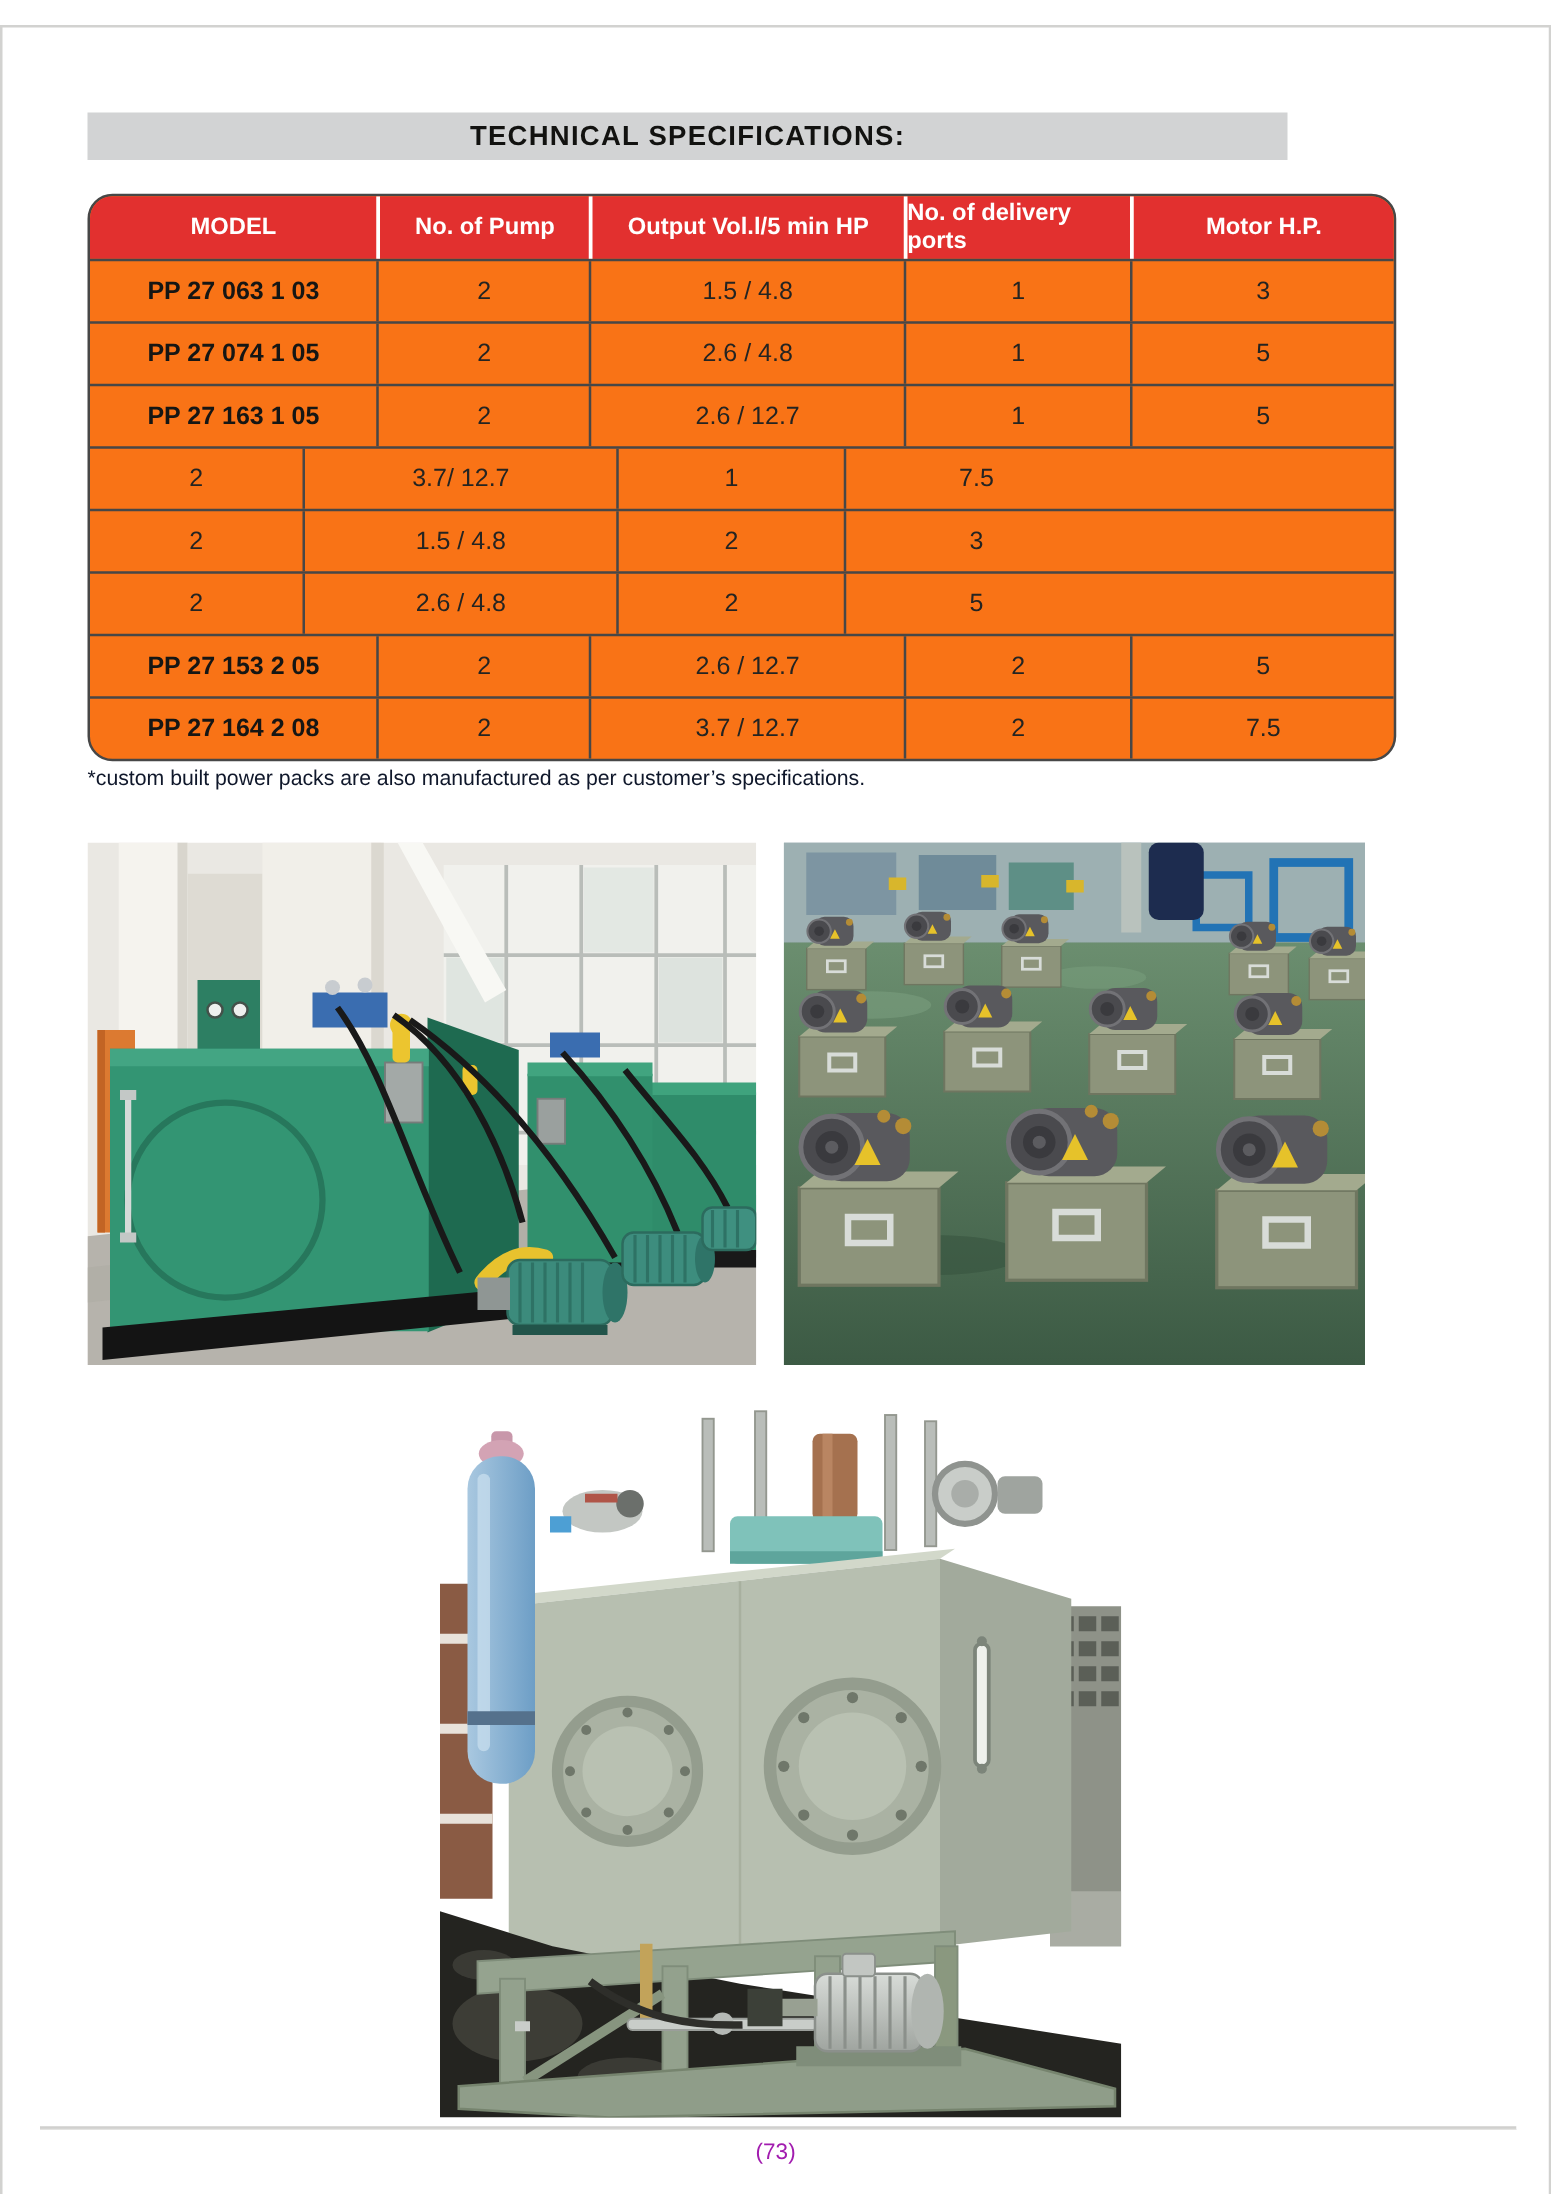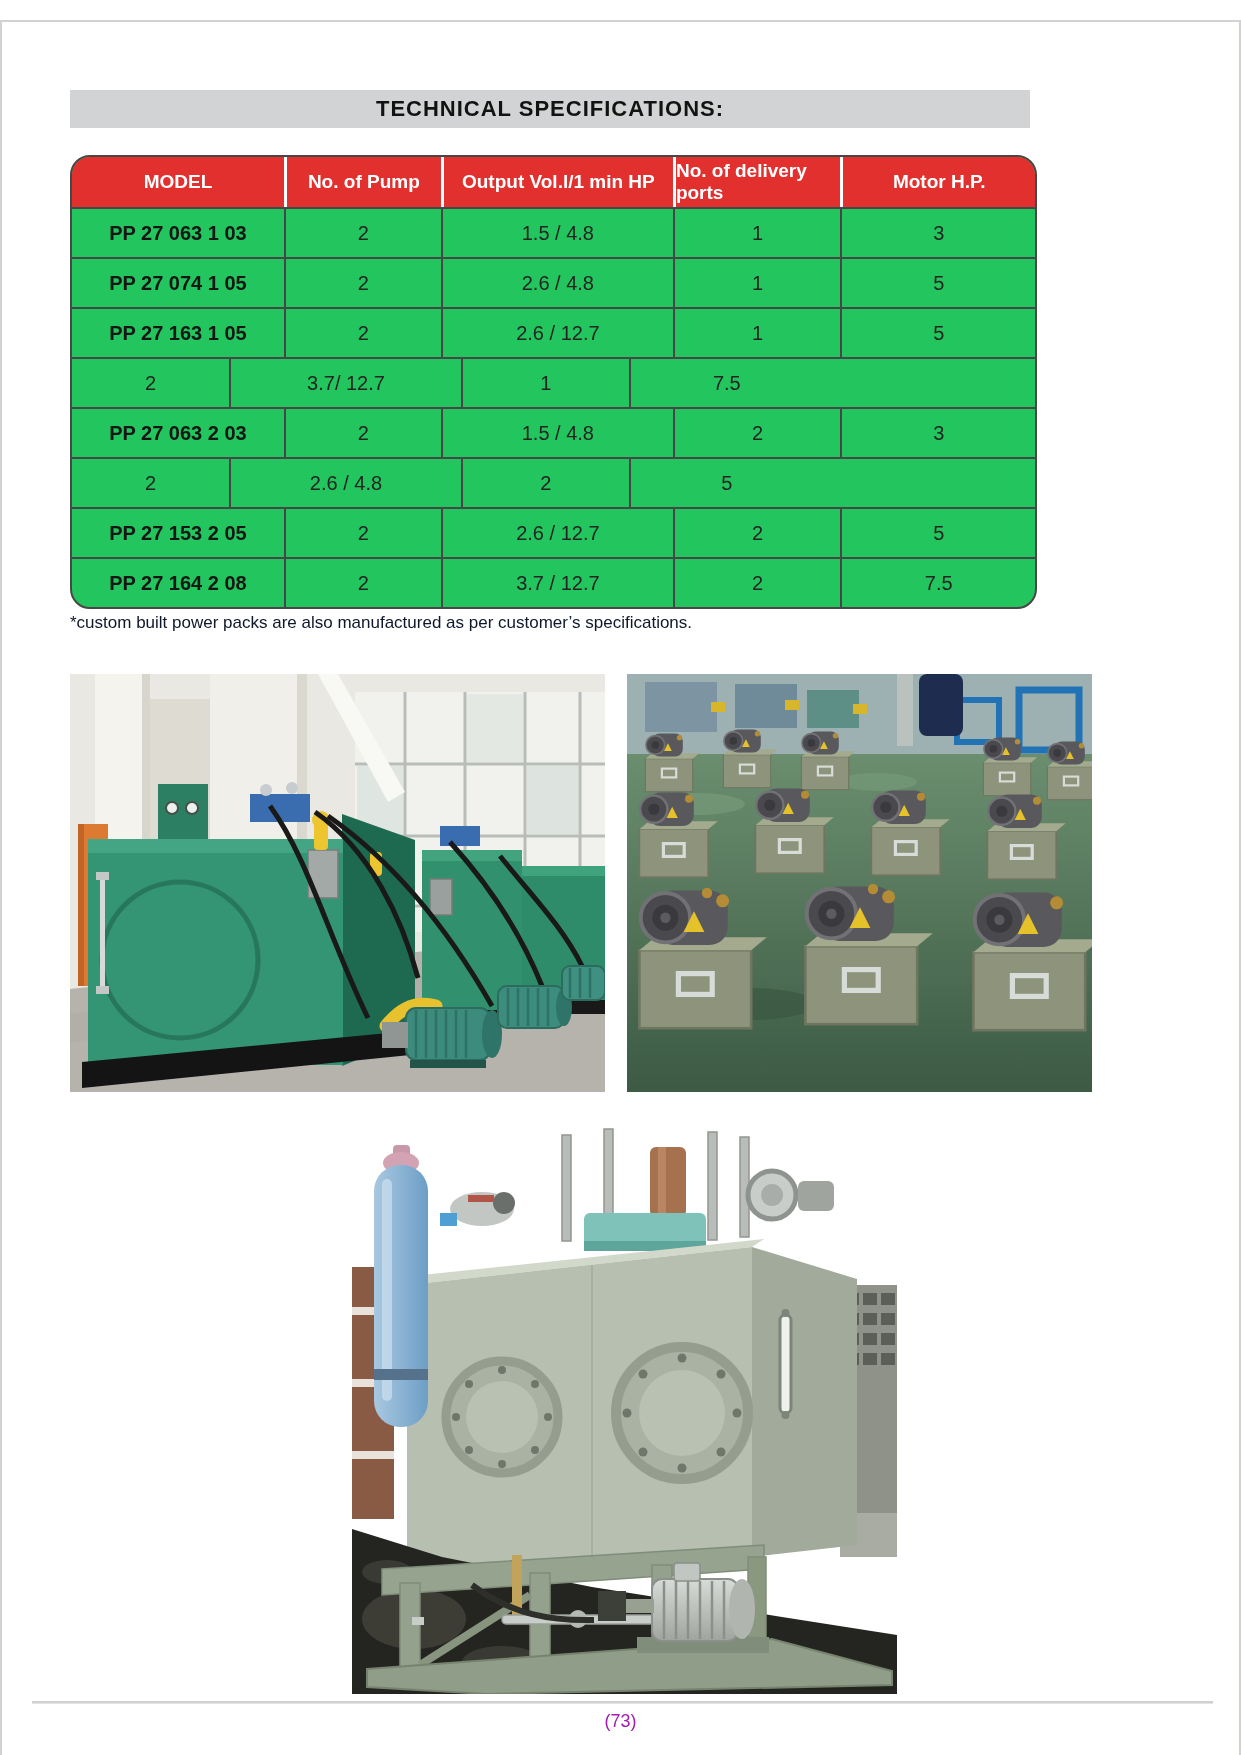--- a/index.html
+++ b/index.html
@@ -16,23 +16,23 @@
   }
   .title-bar{
     position:absolute;left:68px;top:68px;width:960px;height:38px;
     background:var(--title-bar-gray);
     display:flex;align-items:center;justify-content:center;
   }
   .title-bar .title{
     font-size:22px;font-weight:600;letter-spacing:1px;color:#121210;
   }
   .spec-table{
-    position:absolute;left:68px;top:133px;width:967px;
+    position:absolute;left:68px;top:133px;width:1047px;
     border:2px solid var(--table-border);border-radius:20px;overflow:hidden;
-    background:#22c55e;box-sizing:border-box;
+    background:#f97316;box-sizing:border-box;
   }
   .thead{display:flex;background:var(--accent-red);height:50px;}
   .th{
     display:flex;align-items:center;justify-content:center;
     color:#ffffff;font-weight:700;font-size:19px;border-left:3px solid #ffffff;
     box-sizing:border-box;
   }
   .th:first-child{border-left:none;}
   .trow{display:flex;height:48px;border-top:2px solid var(--table-border);text-align:center;}
   .td{
@@ -65,21 +65,21 @@
 <div class="page">
 
   <div class="title-bar">
     <div class="title">TECHNICAL SPECIFICATIONS:</div>
   </div>
 
   <div class="spec-table">
     <div class="thead">
       <div class="th c1">MODEL</div>
       <div class="th c2">No. of Pump</div>
-      <div class="th c3">Output Vol.l/1 min HP</div>
+      <div class="th c3">Output Vol.l/5 min HP</div>
       <div class="th c4">No. of  delivery ports</div>
       <div class="th c5">Motor H.P.</div>
     </div>
 
     <div class="trow">
       <div class="td c1 model">PP 27 063 1 03</div>
       <div class="td c2">2</div>
       <div class="td c3">1.5 / 4.8</div>
       <div class="td c4">1</div>
       <div class="td c5">3</div>
@@ -98,21 +98,20 @@
       <div class="td c4">1</div>
       <div class="td c5">5</div>
     </div>
     <div class="trow">
       <div class="td c2">2</div>
       <div class="td c3">3.7/ 12.7</div>
       <div class="td c4">1</div>
       <div class="td c5">7.5</div>
     </div>
     <div class="trow">
-      <div class="td c1 model">PP 27 063 2 03</div>
       <div class="td c2">2</div>
       <div class="td c3">1.5 / 4.8</div>
       <div class="td c4">2</div>
       <div class="td c5">3</div>
     </div>
     <div class="trow">
       <div class="td c2">2</div>
       <div class="td c3">2.6 / 4.8</div>
       <div class="td c4">2</div>
       <div class="td c5">5</div>

